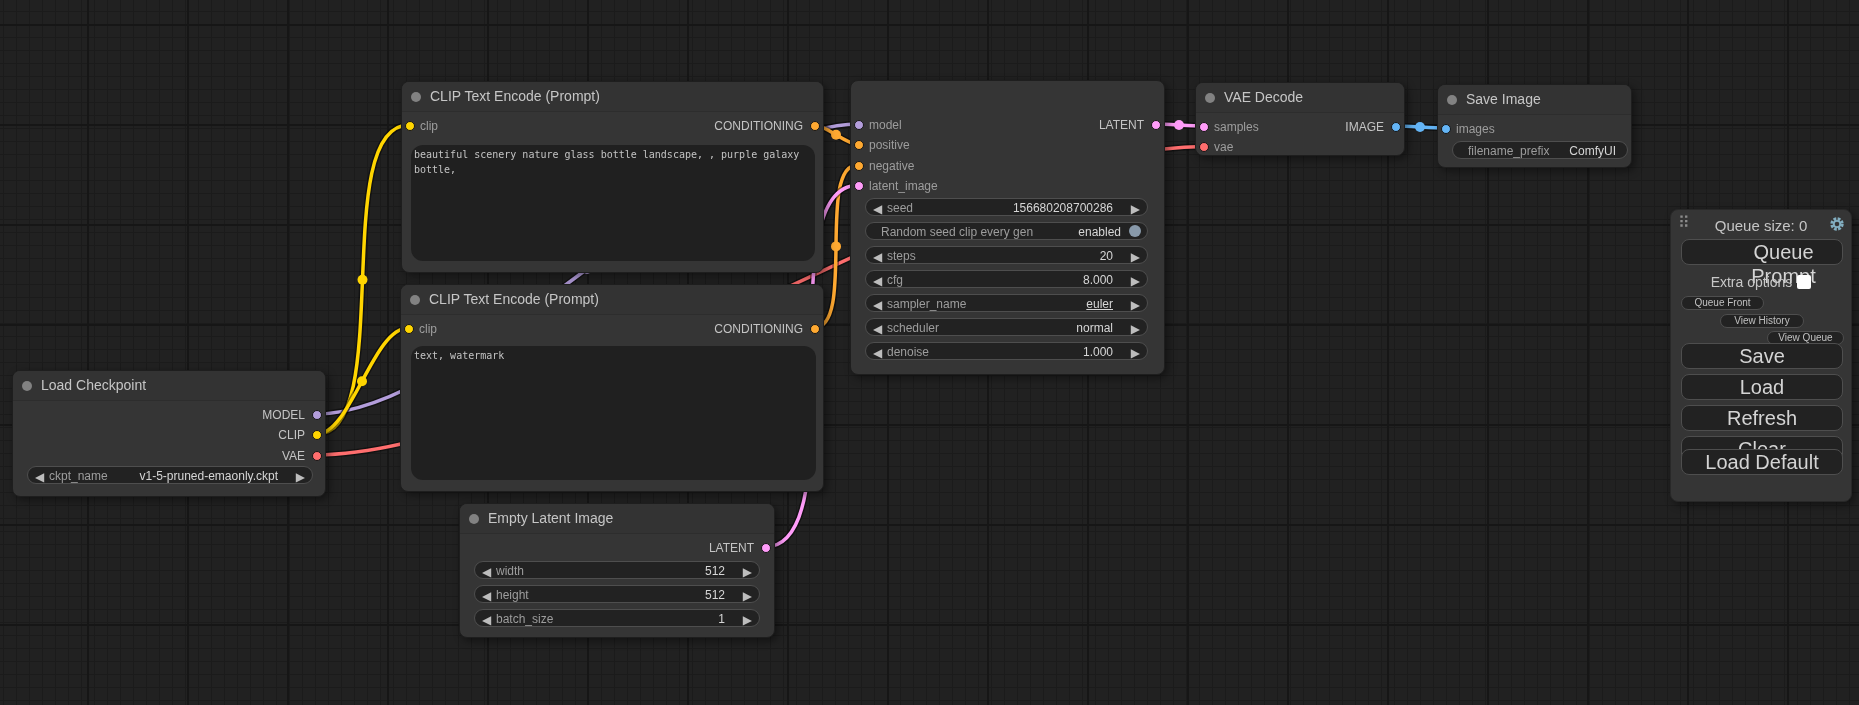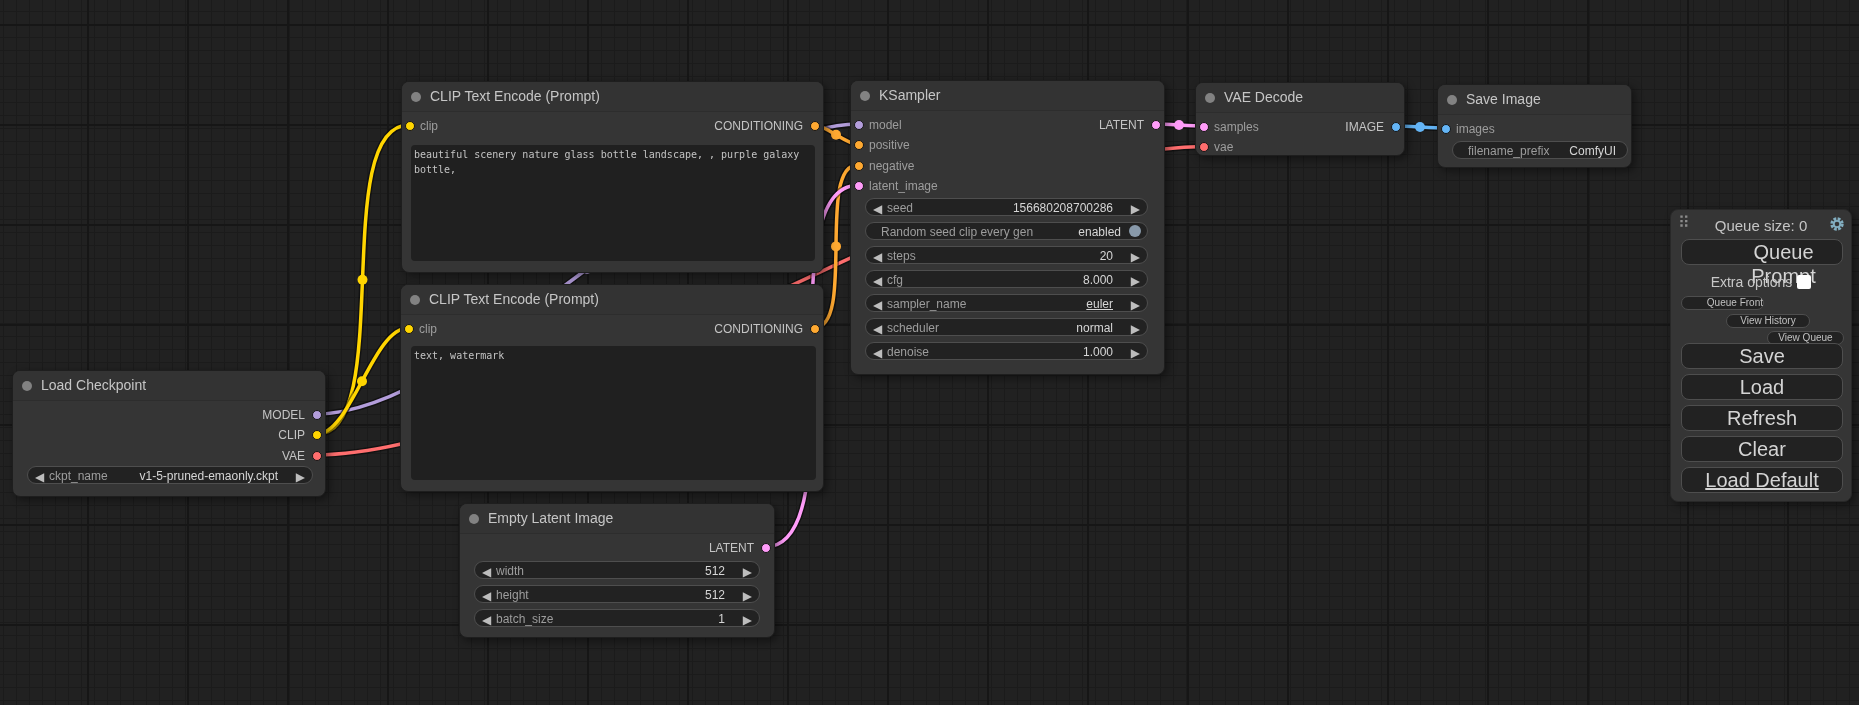--- a/index.html
+++ b/index.html
@@ -51,21 +51,21 @@
   .w-arrow-l { left:7px; }
   .w-arrow-r { right:7px; }
   .w-label { position:absolute; left:21px; top:1px; color:#9d9d9d; }
   .w-label.no-arrow { left:15px; }
   .w-value { position:absolute; right:26px; top:1px; color:#d6d6d6; }
   .w-toggle {
     position:absolute; right:6px; top:2px; width:12px; height:12px;
     border-radius:50%; background:#8899aa;
   }
   .node-text {
-    position:absolute; background:#202020; border-radius:4px;
+    position:absolute; background:#202020; border-radius:12px;
     font-family:"DejaVu Sans Mono", monospace; font-size:10px; line-height:15px;
     color:#c3c3c3; padding:2px 3px; white-space:pre-wrap; word-break:break-word;
   }
   
   #queue-panel {
     position:absolute; z-index:3; left:1670px; top:209px; width:182px; height:293px;
     background:#353535; border:1px solid #282828; border-radius:8px;
     box-shadow:3px 3px 8px rgba(0,0,0,0.45);
   }
   .qp-btn {
@@ -177,24 +177,20 @@
         <span class="w-value" style="right:34px;">512</span>
       </div>
       <div class="widget" style="left:14px;top:105px;width:286px;">
         <span class="w-arrow-l">◀</span>
         <span class="w-arrow-r">▶</span>
         <span class="w-label">batch_size</span>
         <span class="w-value" style="right:34px;">1</span>
       </div>
     </div>
     <div class="node" style="left:850px;top:80px;width:315px;height:295px;">
-      <div class="node-header">
-        <span class="title-dot"></span>
-        <span class="node-title">KSampler</span>
-      </div>
       <span class="port-dot" style="left:3px;top:39px;background:#b39ddb;"></span>
       <span class="port-label in-label" style="left:18px;top:38px;">model</span>
       <span class="port-dot" style="left:3px;top:59.400000000000006px;background:#ffa931;"></span>
       <span class="port-label in-label" style="left:18px;top:58.400000000000006px;">positive</span>
       <span class="port-dot" style="left:3px;top:79.8px;background:#ffa931;"></span>
       <span class="port-label in-label" style="left:18px;top:78.8px;">negative</span>
       <span class="port-dot" style="left:3px;top:100.19999999999999px;background:#ff9cf9;"></span>
       <span class="port-label in-label" style="left:18px;top:99.19999999999999px;">latent_image</span>
       <span class="port-dot" style="left:300px;top:39px;background:#ff9cf9;"></span>
       <span class="port-label out-label" style="right:20px;top:38px;">LATENT</span>
@@ -268,21 +264,21 @@
 
 <div id="queue-panel">
   <div id="qp-drag">⠿</div>
   <div id="qp-size">Queue size: 0</div>
   <svg id="qp-gear" width="16" height="16" viewBox="0 0 16 16">
     <circle cx="8" cy="8" r="5" fill="none" stroke="#82aec0" stroke-width="3.4" stroke-dasharray="2.6 1.33"></circle>
     <circle cx="8" cy="8" r="3.2" fill="none" stroke="#82aec0" stroke-width="1.8"></circle>
   </svg>
   <div class="qp-btn" style="top:29px;padding-left:43px;">Queue Prompt</div>
   <div id="qp-extra"><span>Extra options</span><span id="qp-checkbox"></span></div>
-  <div class="qp-pill" style="left:10px; top:86px; width:83px;text-align:right;">Queue Front</div>
+  <div class="qp-pill" style="left:10px; top:86px; width:83px;">Queue Front</div>
   <div class="qp-pill" style="left:96px; top:86px; width:77px;margin-top:35px;">View Queue</div>
-  <div class="qp-pill" style="left:55px; top:104px; width:84px;">View History</div>
+  <div class="qp-pill" style="left:49px; top:104px; width:84px;">View History</div>
   <div class="qp-btn" style="top:133px;">Save</div>
   <div class="qp-btn" style="top:164px;">Load</div>
   <div class="qp-btn" style="top:195px;">Refresh</div>
   <div class="qp-btn" style="top:226px;">Clear</div>
-  <div class="qp-btn" style="top:257px;text-decoration:underline;">Load Default</div>
+  <div class="qp-btn" style="top:239px;">Load Default</div>
 </div>
 
 </body></html>

